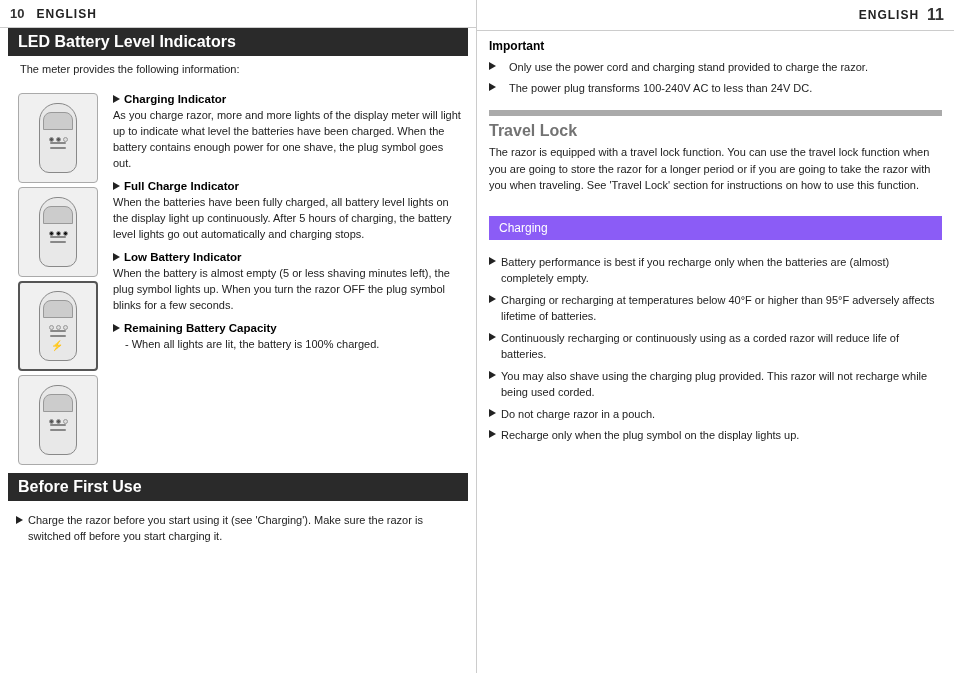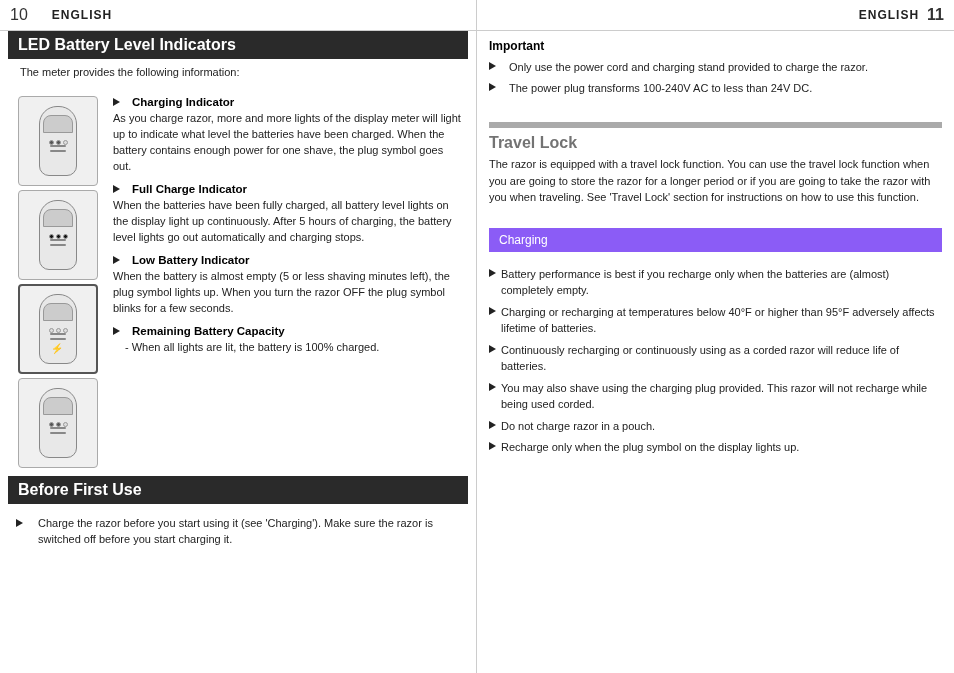--- a/index.html
+++ b/index.html
@@ -31,24 +31,24 @@
     }
 
     .page-header-left {
       display: flex;
       align-items: center;
       padding: 6px 10px;
       border-bottom: 1px solid #ccc;
     }
 
     .page-num-left {
-      font-size: 16px;
-      font-weight: normal;
+      font-size: 13px;
+      font-weight: bold;
       color: #333;
-      margin-right: 24px;
+      margin-right: 12px;
     }
 
     .page-lang-left {
       font-size: 12px;
       font-weight: bold;
       letter-spacing: 1px;
       color: #222;
     }
 
     
@@ -198,21 +198,21 @@
     .indicator-section {
       margin-bottom: 8px;
     }
 
     .indicator-title {
       font-weight: bold;
       font-size: 11.5px;
       margin-bottom: 3px;
       display: flex;
       align-items: center;
-      gap: 12px;
+      gap: 4px;
     }
 
     .bullet-triangle {
       display: inline-block;
       width: 0;
       height: 0;
       border-top: 4px solid transparent;
       border-bottom: 4px solid transparent;
       border-left: 7px solid #222;
       flex-shrink: 0;
@@ -232,33 +232,33 @@
     }
 
     
     .before-use-section {
       padding: 6px 8px;
     }
 
     .before-use-item {
       display: flex;
       align-items: flex-start;
-      gap: 15px;
+      gap: 5px;
       font-size: 11px;
       line-height: 1.45;
       color: #222;
     }
 
     
     .right-content {
       padding: 8px 12px;
     }
 
     .important-section {
-      margin-bottom: 26px;
+      margin-bottom: 14px;
     }
 
     .important-title {
       font-weight: bold;
       font-size: 12px;
       margin-bottom: 6px;
     }
 
     .important-item {
       display: flex;

